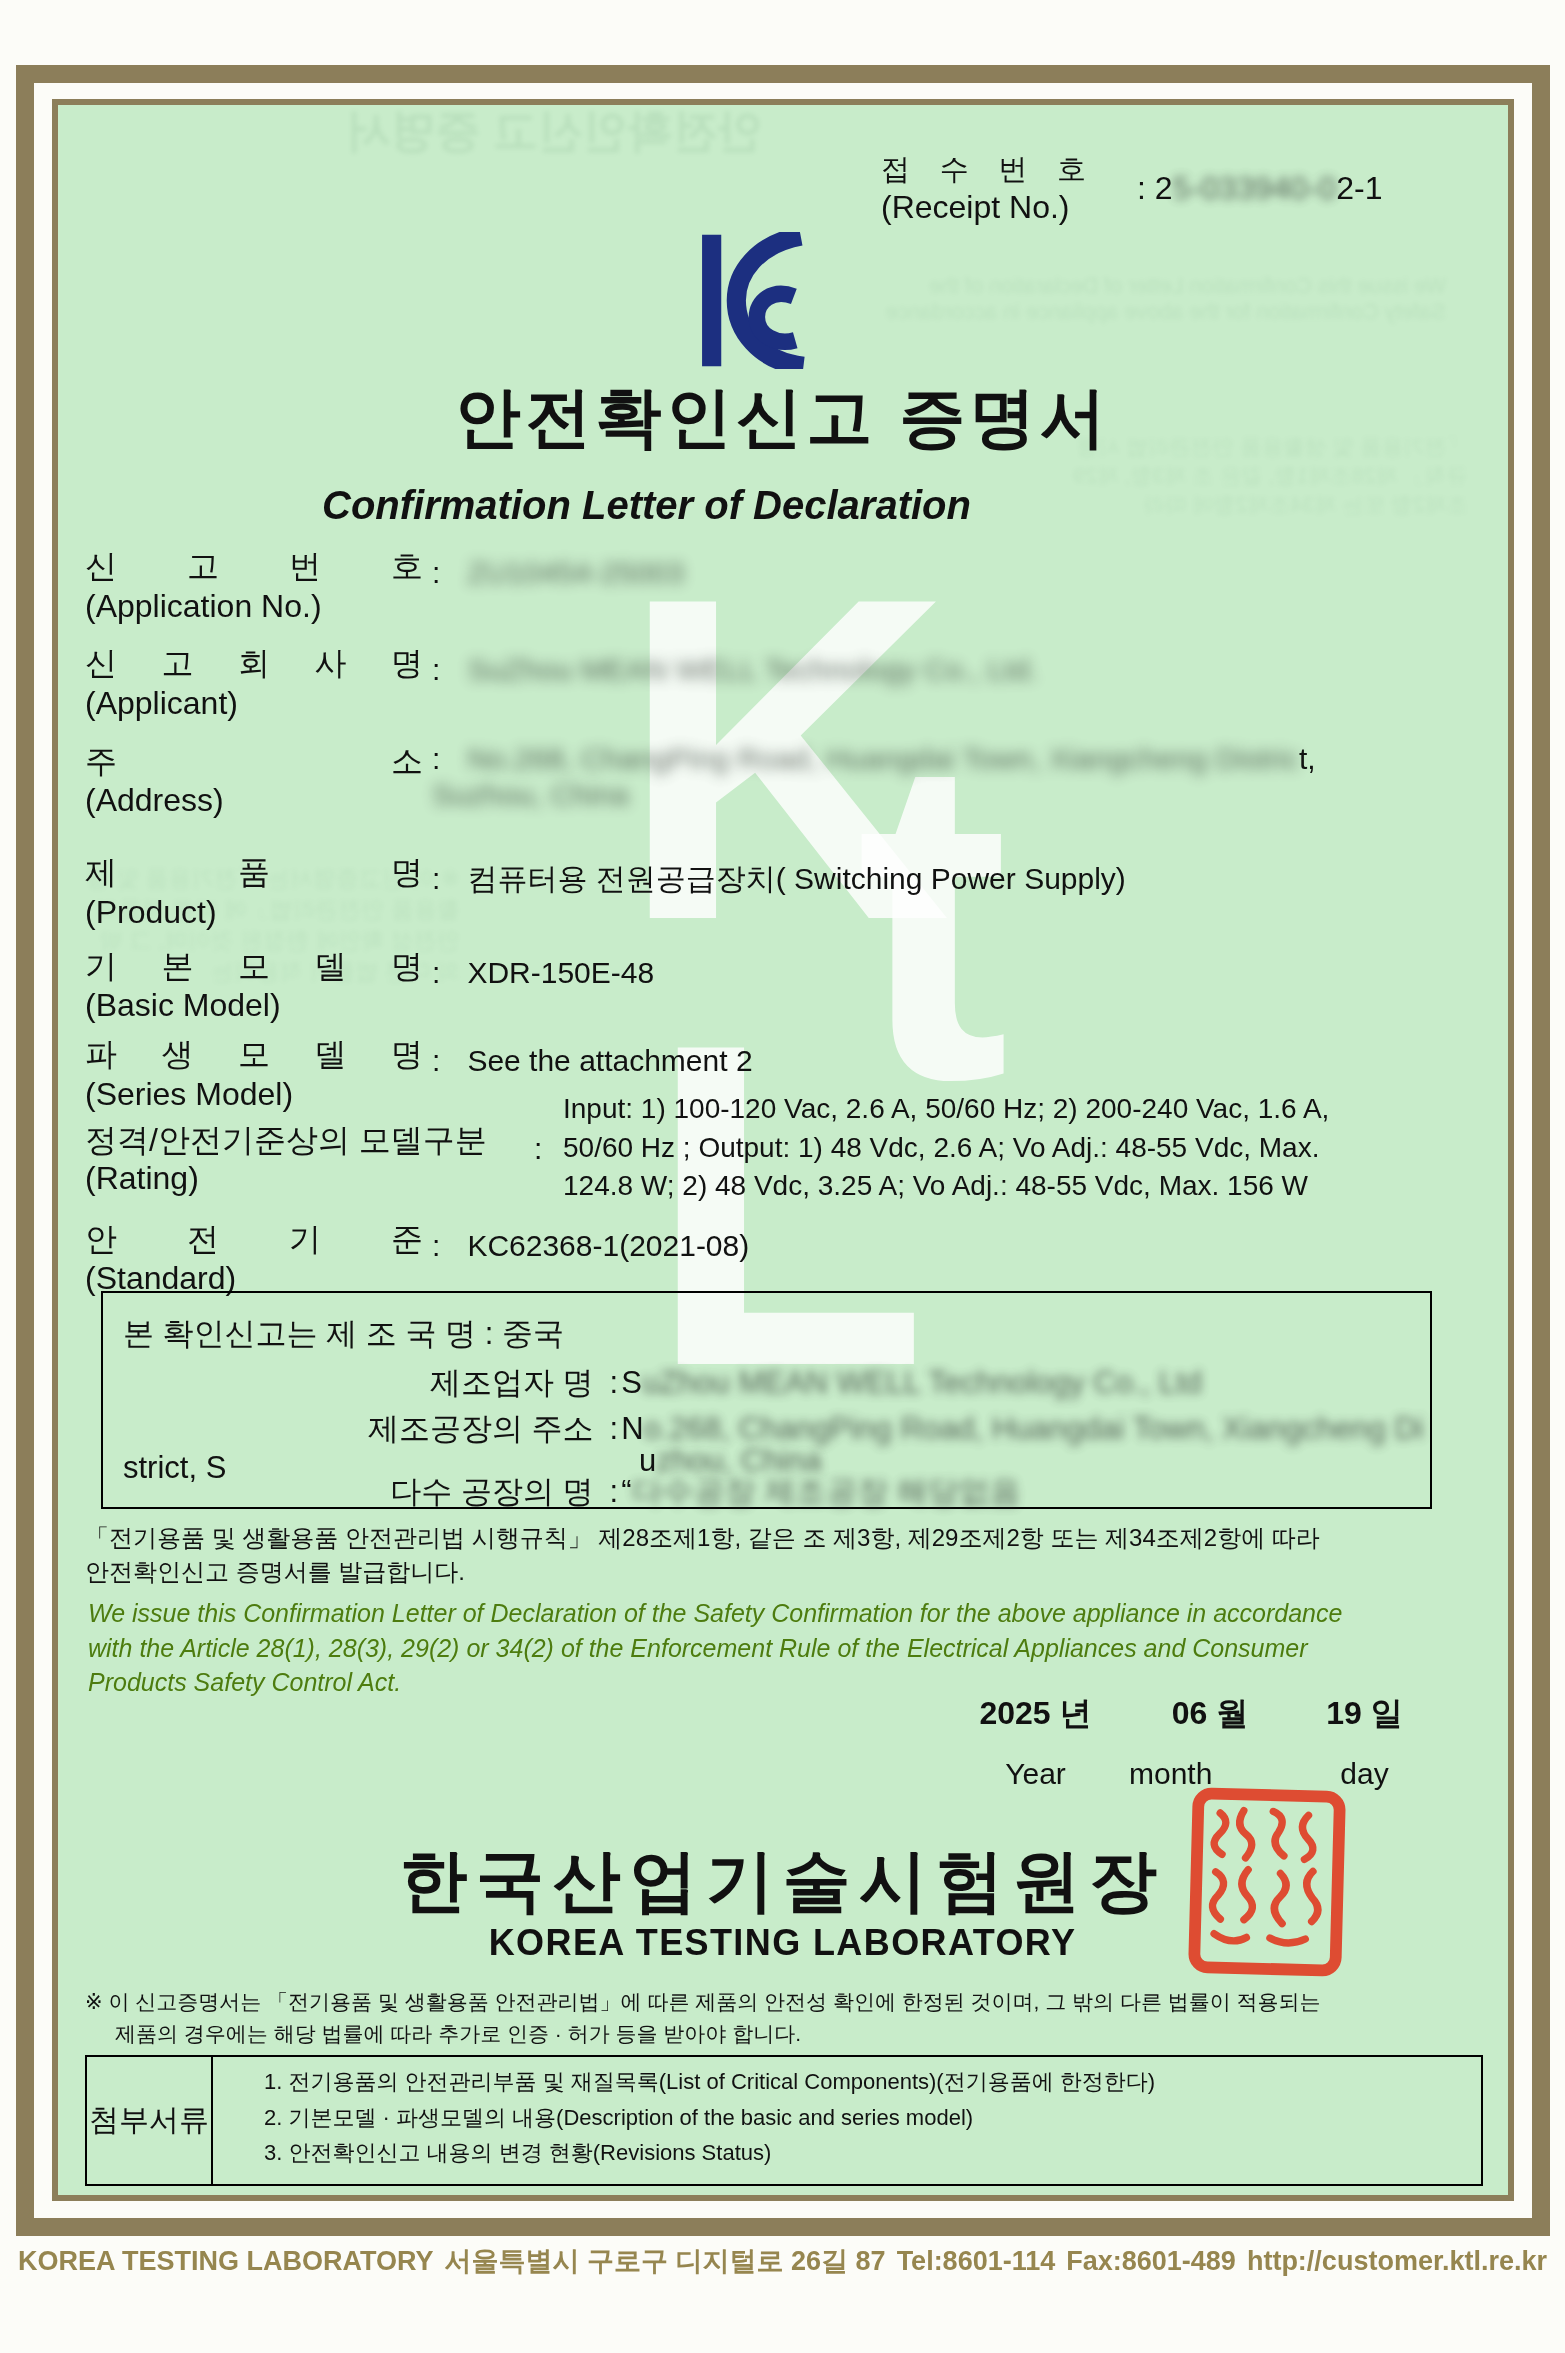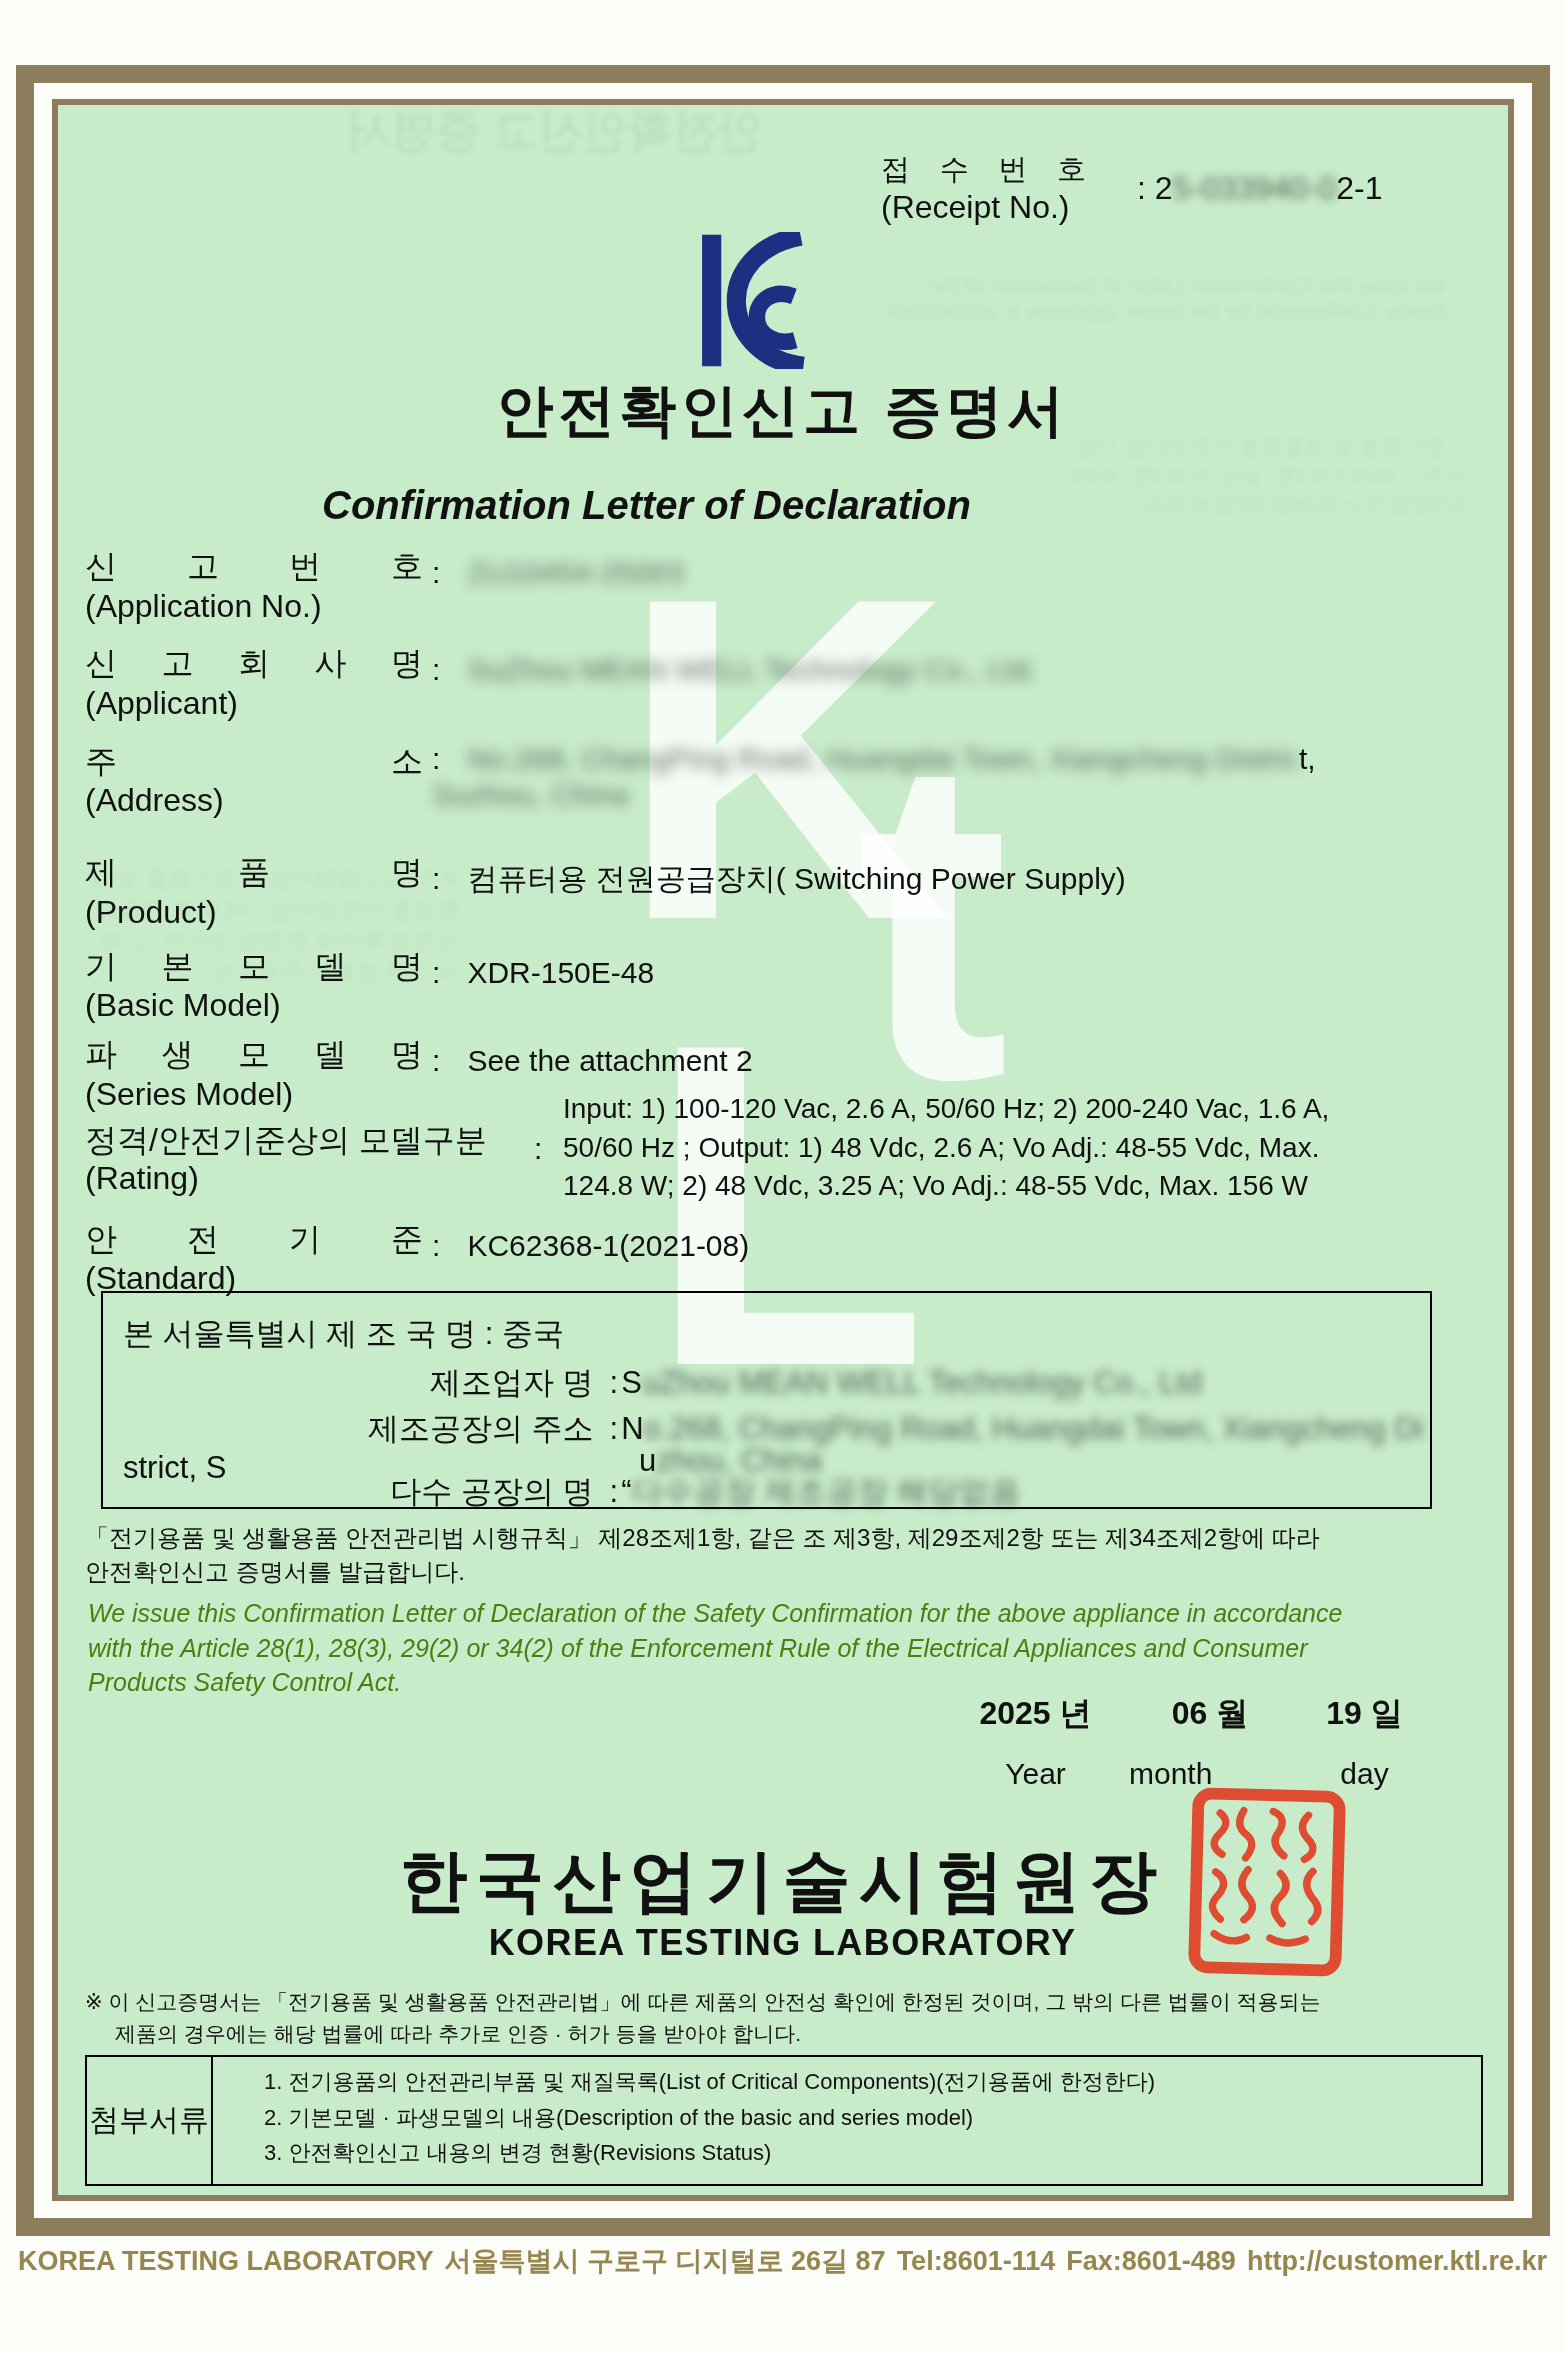--- a/index.html
+++ b/index.html
@@ -58,21 +58,21 @@
   </div>
 
   <div class="abs z-content" style="left:692px;top:232px;width:127px;height:137px;">
     <svg width="127" height="137" viewBox="0 0 90 100">
       <rect x="6" y="2" width="14" height="96" fill="#1c2f80"></rect>
       <path d="M 78 3 C 46 9 31 30 31 50 C 31 71 47 94 80 98" fill="none" stroke="#1c2f80" stroke-width="14"></path>
       <path d="M 73 47 C 57 41 46 51 46 62 C 46 75 60 83 74 79" fill="none" stroke="#1c2f80" stroke-width="12"></path>
     </svg>
   </div>
 
-  <div class="abs z-content" style="left:0;top:373px;width:1565px;text-align:center;font-size:57px;font-weight:800;letter-spacing:4.3px;">안전확인신고 증명서</div>
+  <div class="abs z-content" style="left:0;top:373px;width:1565px;text-align:center;font-size:66px;font-weight:800;letter-spacing:4.3px;">안전확인신고 증명서</div>
   <div class="abs z-content" style="left:0;top:483px;width:1293px;text-align:center;font-size:40px;font-weight:700;font-style:italic;">Confirmation Letter of Declaration</div>
 
   <div class="abs z-content ko-label" style="left:85px;top:550px;">신 고 번 호</div>
   <div class="abs z-content en-label" style="left:85px;top:590px;">(Application No.)</div>
   <div class="abs z-content val vrow" style="left:432px;top:555px;">
     <span class="rd2">ZU10454-25003</span>
   </div>
 
   <div class="abs z-content ko-label" style="left:85px;top:647px;">신 고 회 사 명</div>
   <div class="abs z-content en-label" style="left:85px;top:687px;">(Applicant)</div>
@@ -115,21 +115,21 @@
   </div>
 
   <div class="abs z-content ko-label" style="left:85px;top:1223px;">안 전 기 준</div>
   <div class="abs z-content en-label" style="left:85px;top:1262px;">(Standard)</div>
   <div class="abs z-content val vrow" style="left:432px;top:1228px;">
     <span>KC62368-1(2021-08)</span>
   </div>
 
   <div class="abs z-content" style="left:101px;top:1291px;width:1331px;height:218px;border:2.2px solid #000;box-sizing:border-box;">
     <div style="position:absolute;left:20px;top:20px;font-size:31px;">
-      <span>본 서울특별시 제 조 국 명</span><span> : </span><span>중국</span>
+      <span>본 확인신고는 제 조 국 명</span><span> : </span><span>중국</span>
     </div>
     <div style="position:absolute;left:20px;top:69px;">
       <span class="box-label">제조업자 명</span>
       <span class="box-val">S</span><span class="box-val rd">uZhou MEAN WELL Technology Co., Ltd</span>
     </div>
     <div style="position:absolute;left:20px;top:115px;">
       <span class="box-label">제조공장의 주소</span>
       <span class="box-val">N</span><span class="box-val rd">o.268, ChangPing Road, Huangdai Town, Xiangcheng Di</span><span class="box-val">strict, S</span>
     </div>
     <div style="position:absolute;left:536px;top:150px;">

